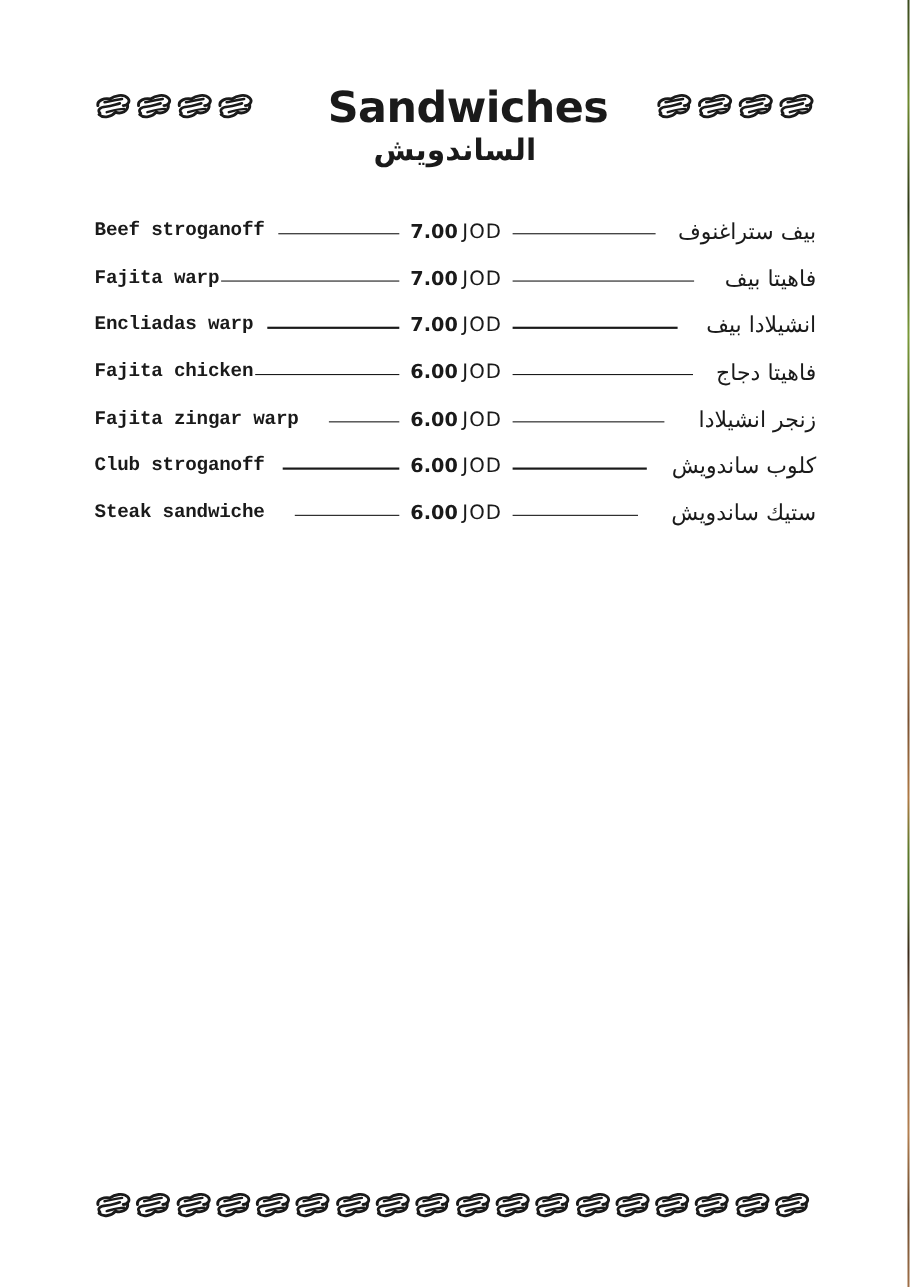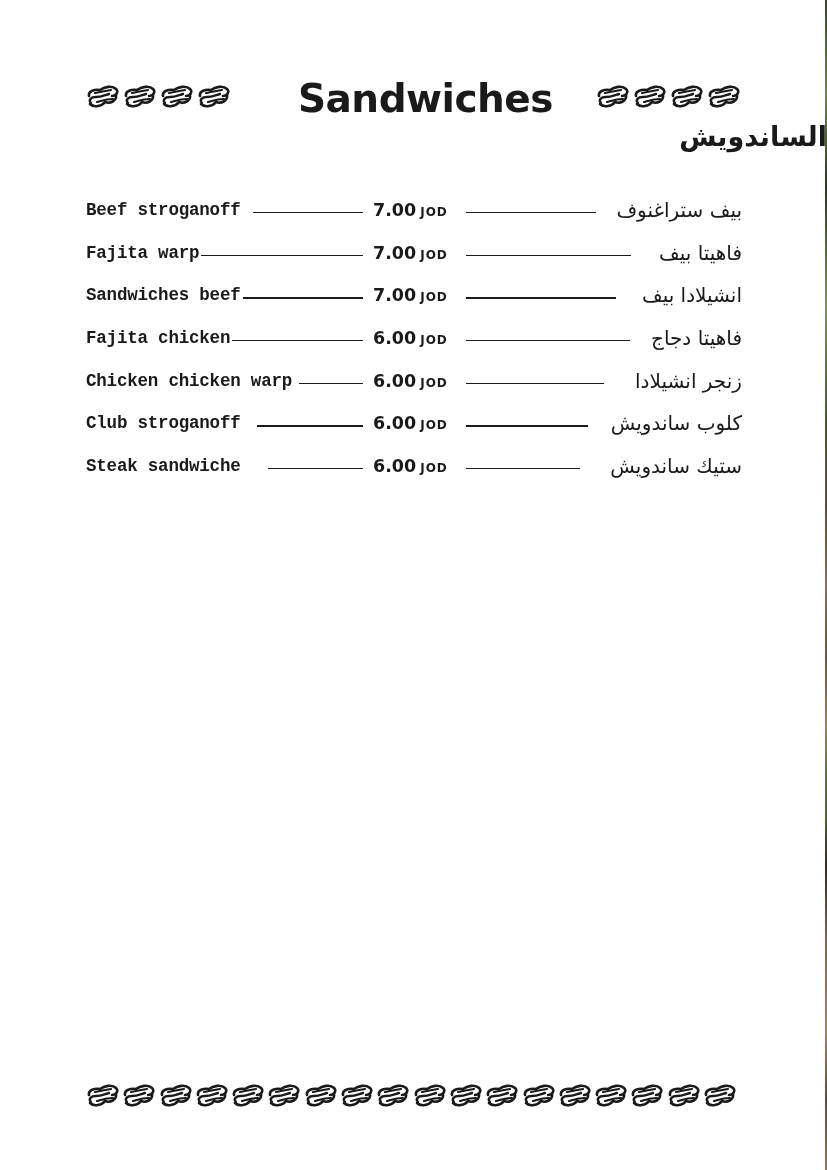--- a/index.html
+++ b/index.html
@@ -6,26 +6,26 @@
     body { width: 827px; height: 1170px; position: relative; overflow: hidden; font-family: "DejaVu Sans", sans-serif; color: #1a1a1a; }
     .edge-strip { position: absolute; top: 0; right: 0; width: 2px; height: 1170px;
       background: linear-gradient(to bottom, #3a4a1e 0%, #6e8a2e 8%, #2f3a18 16%, #7a9a38 26%, #4a5a22 36%, #6a4a2a 43%, #9a6a3e 50%, #7a5232 56%, #b07a44 62%, #5e7a2a 66%, #4a6422 70%, #3a2a1a 74%, #8a6040 80%, #b48050 88%, #6a4a2e 94%, #a07048 100%); }
     .ornament-row { position: absolute; display: flex; gap: 4px; }
     .ornament { width: 33px; height: 26px; display: block; }
     .ornament svg { width: 33px; height: 26px; display: block; }
     .orn-top-left { left: 86px; top: 83px; }
     .orn-top-right { left: 596px; top: 83px; }
     .orn-bottom { left: 86px; top: 1082px; gap: 3.3px; }
     .title { position: absolute; left: 0; width: 827px; top: 76px; text-align: center; font-family: "DejaVu Sans", sans-serif; font-weight: bold; font-size: 39px; letter-spacing: -0.5px; color: #1a1a1a; }
-    .subtitle { position: absolute; left: 0; width: 827px; top: 121px; text-align: right; font-family: "DejaVu Sans", sans-serif; font-weight: bold; font-size: 27px; color: #1a1a1a; direction: rtl; }
+    .subtitle { position: absolute; left: 0; width: 827px; top: 121px; text-align: center; font-family: "DejaVu Sans", sans-serif; font-weight: bold; font-size: 27px; color: #1a1a1a; direction: rtl; }
     .menu { position: absolute; left: 86px; top: 198px; width: 656px; }
     .row { position: relative; height: 42.7px; }
     .name-en { position: absolute; left: 0; top: 2px; font-size: 17.5px; font-weight: bold; white-space: nowrap; letter-spacing: -0.2px; font-family: Liberation Mono, monospace; }
     .price { position: absolute; left: 287px; top: 2px; font-size: 17.5px; font-weight: bold; white-space: nowrap; }
-    .currency { font-size: 12px; font-weight: bold; letter-spacing: 1px; margin-left: 4px; }
+    .currency { font-size: 18px; font-weight: normal; letter-spacing: 1px; margin-left: 4px; }
     .line-left { position: absolute; top: 14px; height: 1.3px; background: #1a1a1a; }
     .line-right { position: absolute; top: 14px; height: 1.3px; background: #1a1a1a; }
     .name-ar { position: absolute; right: 0; top: 0px; font-size: 20px; white-space: nowrap; direction: rtl; }
   </style>
 </head>
 <body>
 
 <div class="edge-strip"></div>
 
 <div class="ornament-row orn-top-left" id="orn-tl">
@@ -139,35 +139,35 @@
     <span class="name-ar">بيف ستراغنوف</span>
   </div>
   <div class="row">
     <span class="name-en">Fajita warp</span>
     <span class="line-left" style="left:115px;width:162px;"></span>
     <span class="price"><span>7.00</span><span class="currency">JOD</span></span>
     <span class="line-right" style="left:380px;width:165px;"></span>
     <span class="name-ar">فاهيتا بيف</span>
   </div>
   <div class="row">
-    <span class="name-en">Sandwiches beef</span>
+    <span class="name-en">Encliadas warp</span>
     <span class="line-left" style="left:157px;width:120px;"></span>
     <span class="price"><span>7.00</span><span class="currency">JOD</span></span>
     <span class="line-right" style="left:380px;width:150px;"></span>
     <span class="name-ar">انشيلادا بيف</span>
   </div>
   <div class="row">
     <span class="name-en">Fajita chicken</span>
     <span class="line-left" style="left:146px;width:131px;"></span>
     <span class="price"><span>6.00</span><span class="currency">JOD</span></span>
     <span class="line-right" style="left:380px;width:164px;"></span>
     <span class="name-ar">فاهيتا دجاج</span>
   </div>
   <div class="row">
-    <span class="name-en">Chicken chicken warp</span>
+    <span class="name-en">Fajita zingar warp</span>
     <span class="line-left" style="left:213px;width:64px;"></span>
     <span class="price"><span>6.00</span><span class="currency">JOD</span></span>
     <span class="line-right" style="left:380px;width:138px;"></span>
     <span class="name-ar">زنجر انشيلادا</span>
   </div>
   <div class="row">
     <span class="name-en">Club stroganoff</span>
     <span class="line-left" style="left:171px;width:106px;"></span>
     <span class="price"><span>6.00</span><span class="currency">JOD</span></span>
     <span class="line-right" style="left:380px;width:122px;"></span>

